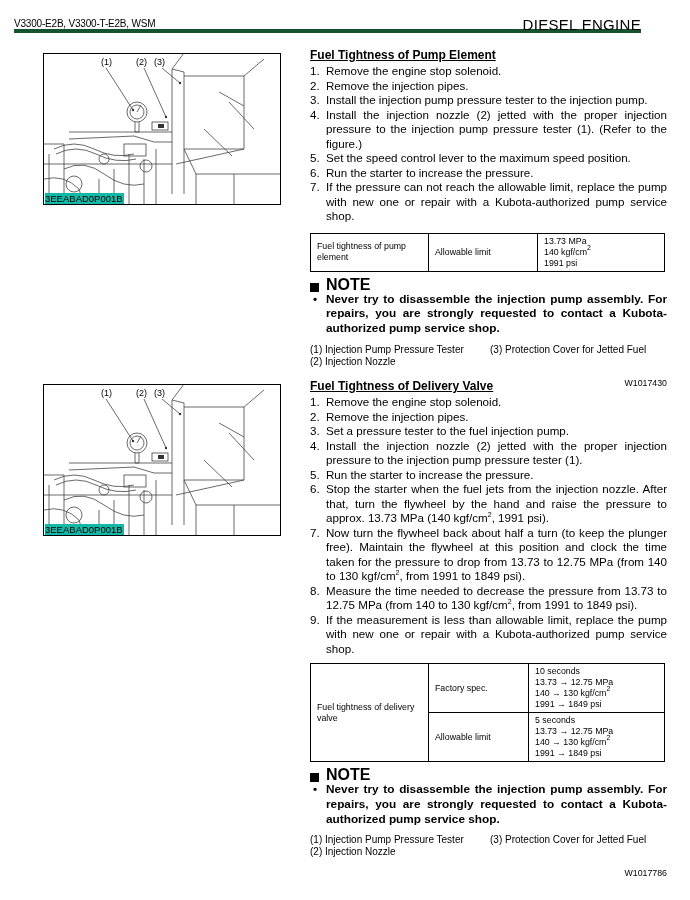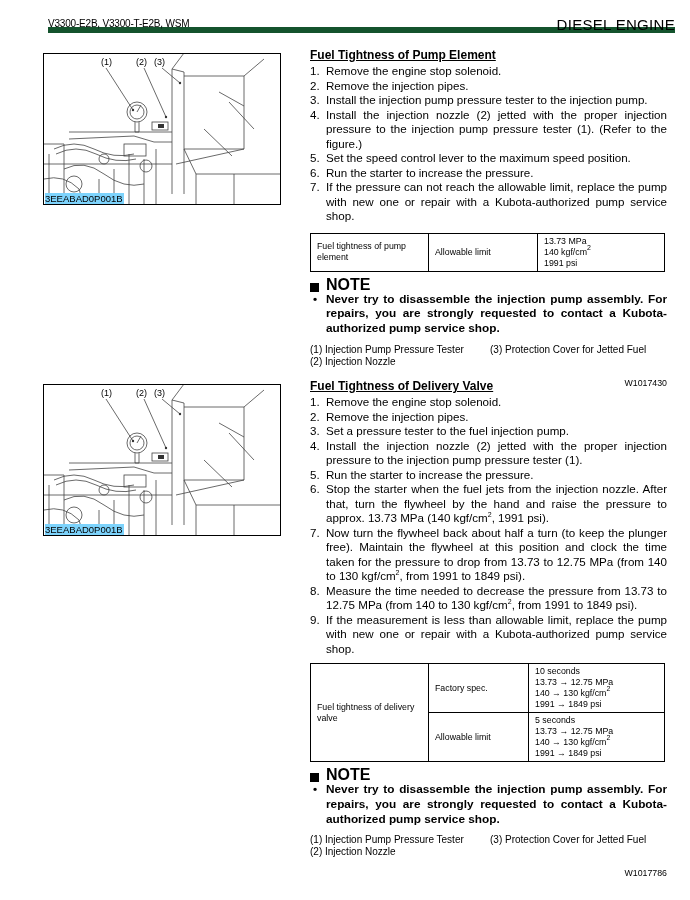--- a/index.html
+++ b/index.html
@@ -1,25 +1,25 @@
 <!DOCTYPE html>
 <html><head>
 <meta charset="utf-8">
 <style>
   * { box-sizing: border-box; margin: 0; padding: 0; }
   html, body { width: 690px; height: 900px; background: #ffffff; overflow: hidden; }
   body { position: relative; font-family: "Liberation Sans", sans-serif; color: #000; }
 
-  .header { position: absolute; left: 48px; top: 17px; width: 627px; height: 16px; border-bottom: 6px solid #14532d; }
+  .header { position: absolute; left: 14px; top: 17px; width: 627px; height: 16px; border-bottom: 4px solid #14532d; }
   .header-left { position: absolute; left: 0; top: 1px; font-size: 10px; letter-spacing: -0.2px; }
   .header-right { position: absolute; right: 0; top: -1px; font-size: 15px; letter-spacing: 0.3px; }
 
   .figure { position: absolute; left: 43px; width: 238px; height: 152px; border: 1px solid #000; background: #fff; overflow: hidden; }
   .figure svg { position: absolute; left: 0; top: 0; }
-  .fig-code { position: absolute; left: 1px; bottom: 0px; font-size: 9.5px; background: #7dd3fc; padding-right: 1px; line-height: 11px; margin-top: 16px; }
+  .fig-code { position: absolute; left: 1px; bottom: 0px; font-size: 9.5px; background: #14b8a6; padding-right: 1px; line-height: 11px; margin-top: 16px; }
   .callout { position: absolute; font-size: 9px; }
 
   .section { position: absolute; left: 310px; width: 357px; }
   .title { font-size: 12px; font-weight: bold; text-decoration: underline; line-height: 15px; margin-bottom: 1px; }
   ol.steps { list-style: none; }
   ol.steps li { position: relative; padding-left: 16px; font-size: 11.6px; line-height: 14.5px; text-align: justify; }
   ol.steps li .num { position: absolute; left: 0; top: 0; }
   sup { font-size: 7px; vertical-align: 5px; line-height: 0; }
 
   table.spec { border-collapse: collapse; width: 355px; margin-top: 9px; }

